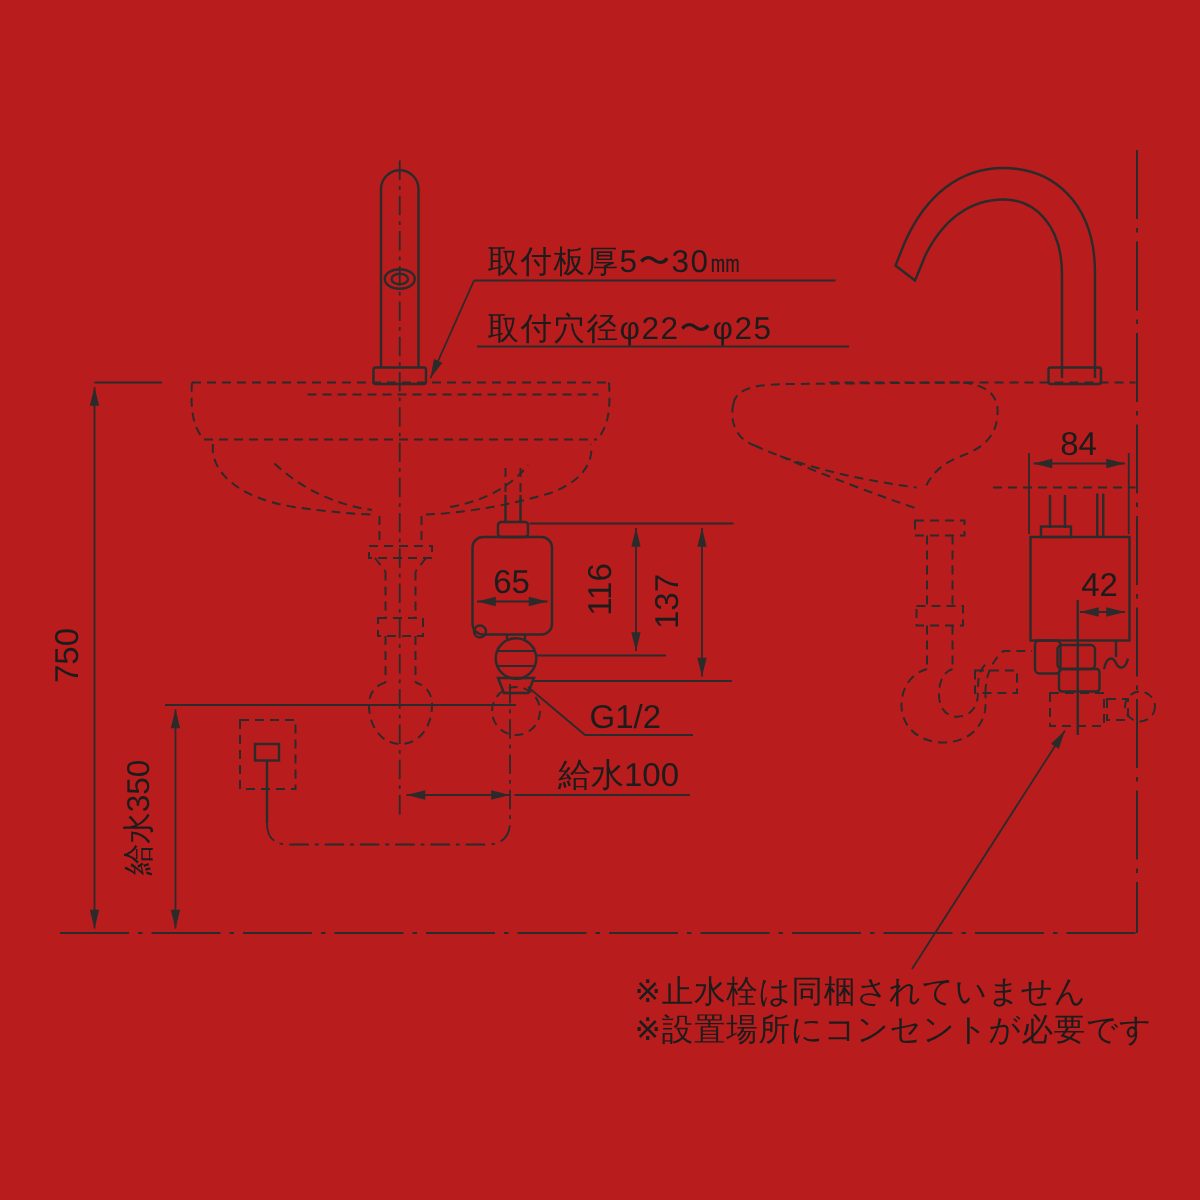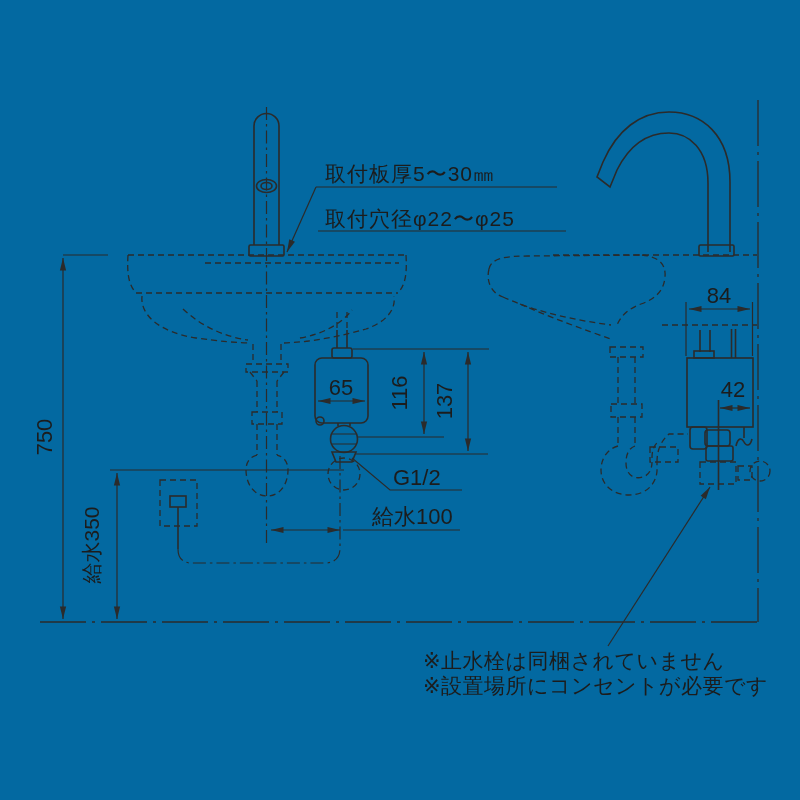--- a/index.html
+++ b/index.html
@@ -1,16 +1,16 @@
 <!DOCTYPE html>
 <html><head>
 <meta charset="utf-8">
 <style>
   html,body{margin:0;padding:0;background:#ffffff;}
-  .stage{position:relative;width:800px;height:800px;background:#0369a1;overflow:hidden;
+  .stage{position:relative;width:800px;height:800px;background:#b91c1c;overflow:hidden;
          font-family:"Liberation Sans","DejaVu Sans",sans-serif;}
   svg{position:absolute;left:0;top:0;}
   
   .s{fill:none;stroke:#2b2b2b;stroke-width:1.6;}          
   .t{fill:none;stroke:#2b2b2b;stroke-width:1.2;}          
   .d{fill:none;stroke:#2b2b2b;stroke-width:1.2;}          
   .h{fill:none;stroke:#2b2b2b;stroke-width:1.3;stroke-dasharray:6 4;}      
   .c{fill:none;stroke:#2b2b2b;stroke-width:1.2;stroke-dasharray:13 4 2.5 4;} 
   .f{fill:none;stroke:#2b2b2b;stroke-width:1.3;stroke-dasharray:46 6 3 6;}   
   text{fill:#1c1c1c;}

